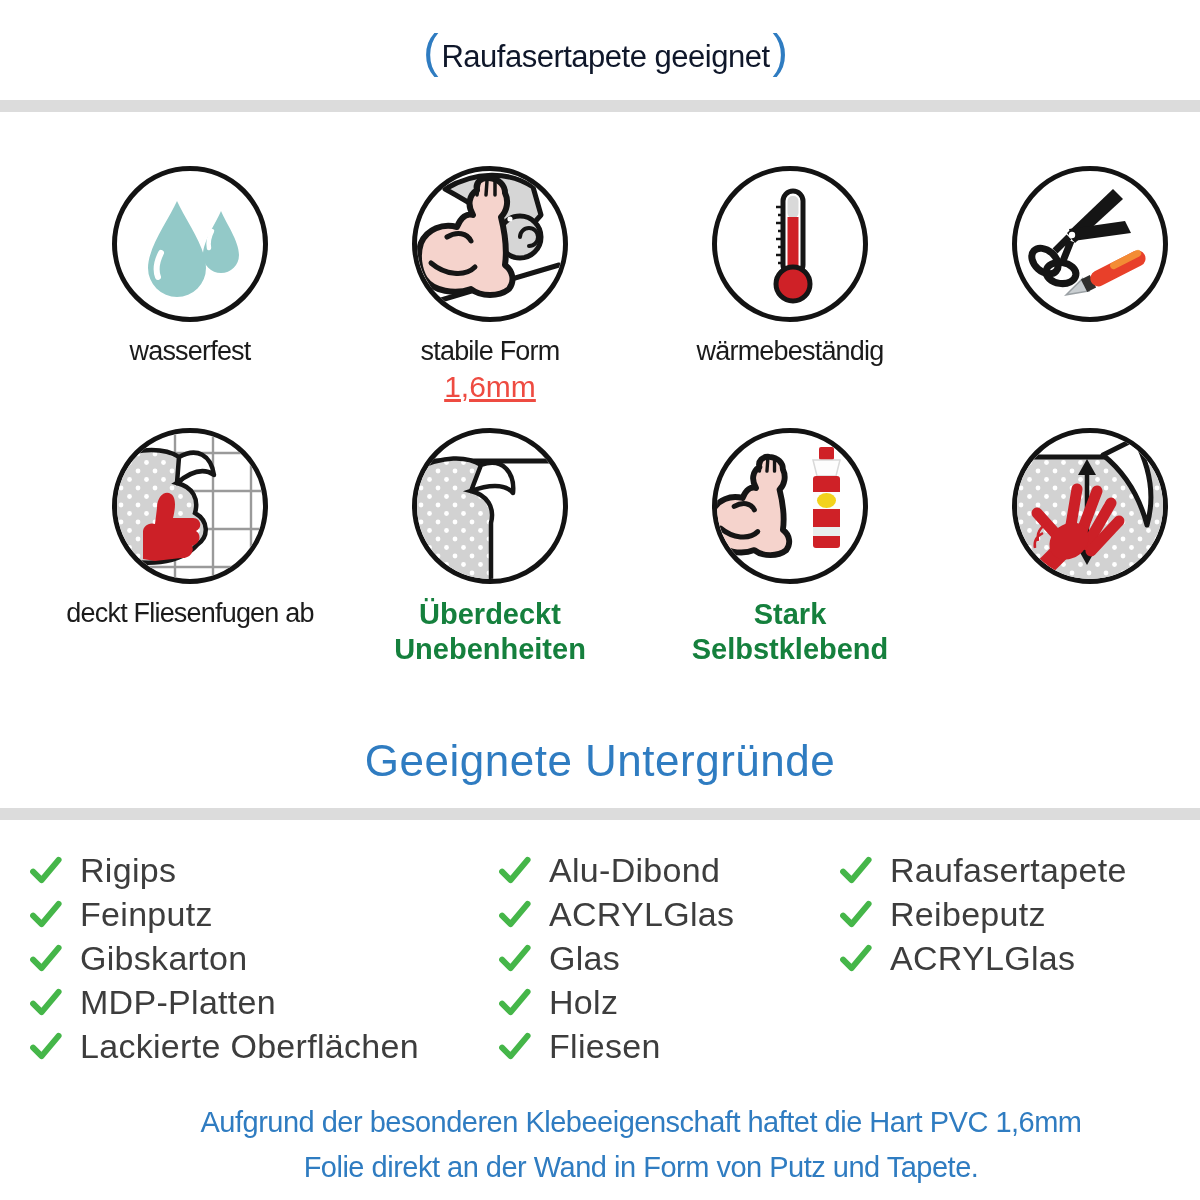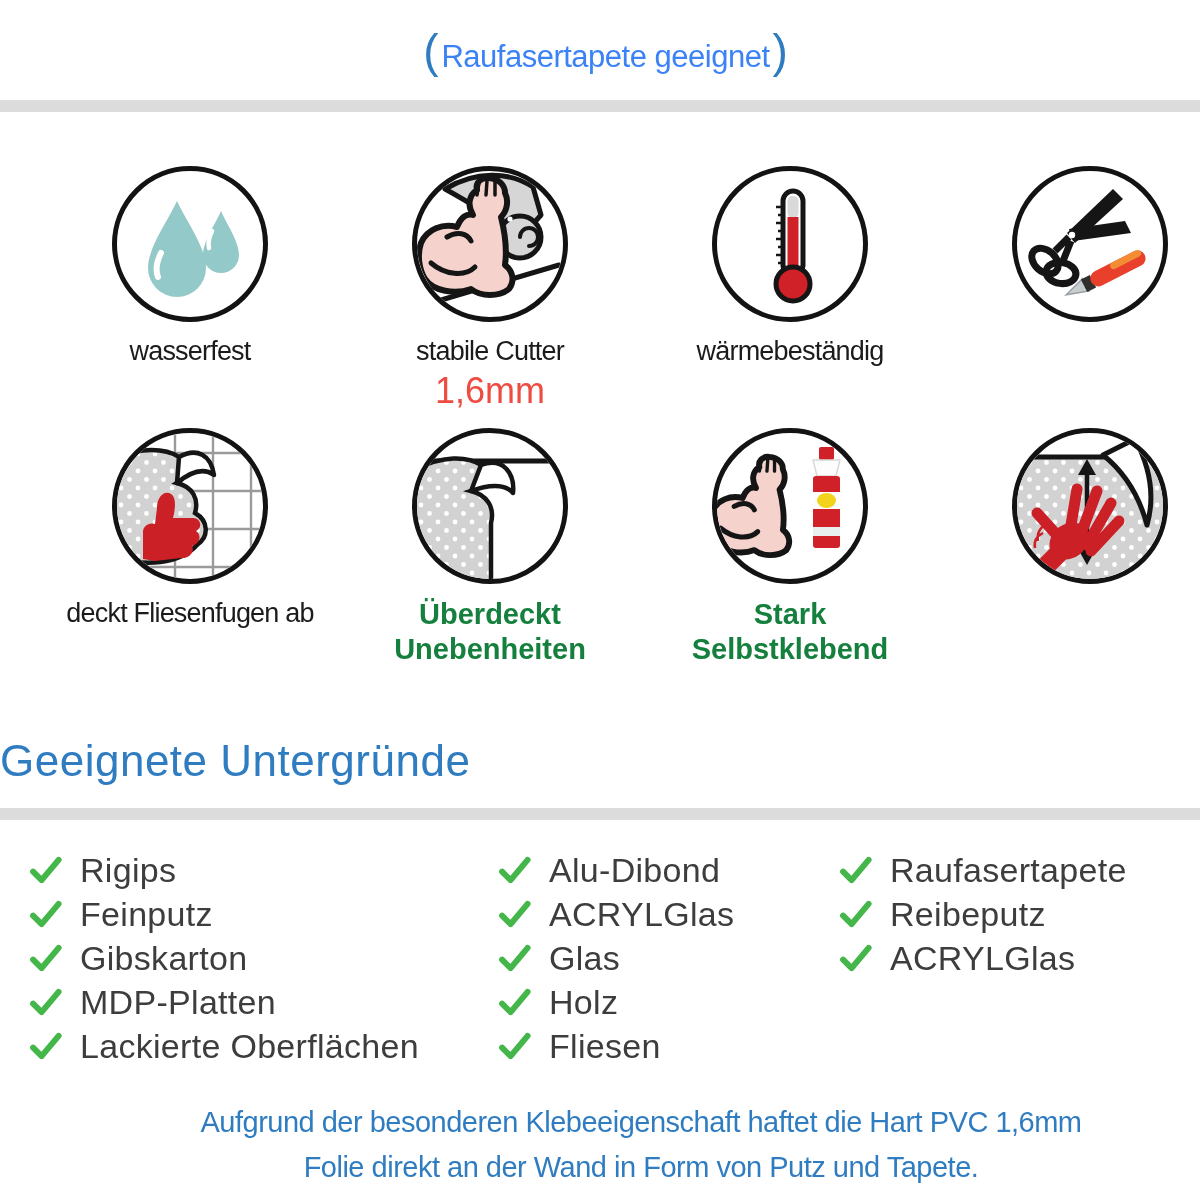--- a/index.html
+++ b/index.html
@@ -4,38 +4,38 @@
 <style>
   html,body{margin:0;padding:0;background:#fff;}
   .page{position:relative;width:1200px;height:1200px;background:#ffffff;overflow:hidden;
         font-family:"Liberation Sans",sans-serif;color:#1b1b1b;}
   
   .title{position:absolute;top:24px;left:0;width:1200px;display:flex;justify-content:center;
          align-items:baseline;white-space:nowrap;}
   .t-main{font-size:45px;color:#2f7cc1;letter-spacing:-1px;font-stretch:condensed;}
   .t-paren{font-size:46px;color:#2f7cc1;font-weight:400;margin:0 3px;}
   .t-paren.open{margin-left:14px;}
-  .t-sub{font-size:31px;color:#3b82f6;letter-spacing:-0.5px;font-stretch:condensed;}
+  .t-sub{font-size:31px;color:#0f172a;letter-spacing:-0.5px;font-stretch:condensed;}
   .divider{position:absolute;left:0;width:1200px;height:12px;background:#dcdcdc;}
   .divider.one{top:100px;}
   .divider.two{top:808px;}
   
   .features{position:absolute;top:150px;left:0;width:1200px;display:grid;
             grid-template-columns:repeat(4,300px);grid-template-rows:278px auto;margin-left:40px;}
   .tile{display:flex;flex-direction:column;align-items:center;}
   .tile.r1{padding-top:16px;}
   .circle{width:146px;height:146px;border:5px solid #131313;border-radius:50%;
           overflow:hidden;background:#fff;flex:0 0 auto;}
   .circle svg{display:block;}
   .f-label{margin-top:13px;font-size:27px;line-height:1.2;text-align:center;color:#1b1b1b;
            letter-spacing:-0.8px;white-space:pre-line;font-stretch:condensed;}
   .f-label.geo{font-size:29px;font-weight:600;letter-spacing:0;font-stretch:normal;color:#15803d;}
-  .f-sublabel{margin-top:3px;font-size:36px;font-weight:500;color:#ee4b41;letter-spacing:0;}
+  .f-sublabel{margin-top:3px;font-size:30px;font-weight:500;color:#ee4b41;letter-spacing:0;text-decoration:underline;}
   
-  .subs-title{position:absolute;top:736px;left:0;width:1200px;text-align:left;
+  .subs-title{position:absolute;top:736px;left:0;width:1200px;text-align:center;
               font-size:44px;font-weight:500;color:#2f7cc1;letter-spacing:0.5px;}
   .subs-col{position:absolute;top:852px;display:flex;flex-direction:column;}
   .subs-col.c1{left:28px;}
   .subs-col.c2{left:497px;}
   .subs-col.c3{left:838px;}
   .sub-row{display:flex;align-items:center;gap:18px;height:36px;margin-bottom:8px;white-space:nowrap;}
   .sub-row .check{flex:0 0 auto;}
   .sub-row span{font-size:34px;font-weight:500;color:#3d3d3d;letter-spacing:0.3px;}
   
   .footer{position:absolute;top:1100px;left:0;width:1200px;text-align:center;
@@ -77,21 +77,21 @@
           <circle cx="80" cy="28" r="2.6" fill="#fff"></circle>
             <circle cx="93" cy="48" r="2.6" fill="#fff"></circle>
           <path d="M10 118 L88 88" stroke="#151515" stroke-width="5" stroke-linecap="round"></path>
           <path d="M14 132 L142 94" stroke="#151515" stroke-width="5" stroke-linecap="round"></path>
           <path d="M4 72 C10 58 26 52 40 56 C44 46 50 42 56 44 C50 34 52 24 60 19 C58 12 64 6 72 7 C82 8 88 14 88 22 C92 30 90 40 84 46 C88 62 90 80 88 94 C96 100 98 110 92 118 C82 126 64 126 54 118 C38 124 16 120 8 108 C2 98 0 84 4 72 Z" fill="#f5d3cc" stroke="#151515" stroke-width="6" stroke-linejoin="round"></path>
           <path d="M14 92 C28 104 48 106 58 96" fill="none" stroke="#151515" stroke-width="5" stroke-linecap="round"></path>
           <path d="M30 66 C40 60 50 62 54 70" fill="none" stroke="#151515" stroke-width="5" stroke-linecap="round"></path>
           <path d="M62 12 L60 24 M70 10 L69 24 M78 10 L78 24" stroke="#151515" stroke-width="3.5" stroke-linecap="round"></path>
         </svg>
       </div>
-      <div class="f-label">stabile Cutter</div>
+      <div class="f-label">stabile Form</div>
       <div class="f-sublabel">1,6mm</div>
     </div>
 
     <div class="tile r1">
       <div class="circle">
         <svg viewBox="0 0 146 146" width="146" height="146">
           <path d="M59 36 H70 M61 44 H70 M59 52 H70 M61 60 H70 M59 68 H70 M61 76 H70 M59 84 H70 M61 92 H70" stroke="#151515" stroke-width="2.6"></path>
           <rect x="66" y="20" width="20" height="84" rx="10" fill="#fff" stroke="#151515" stroke-width="5"></rect>
           <rect x="70.5" y="25" width="11" height="22" rx="5" fill="#d9d9d9"></rect>
           <rect x="70.5" y="46" width="11" height="62" fill="#cf2127"></rect>

